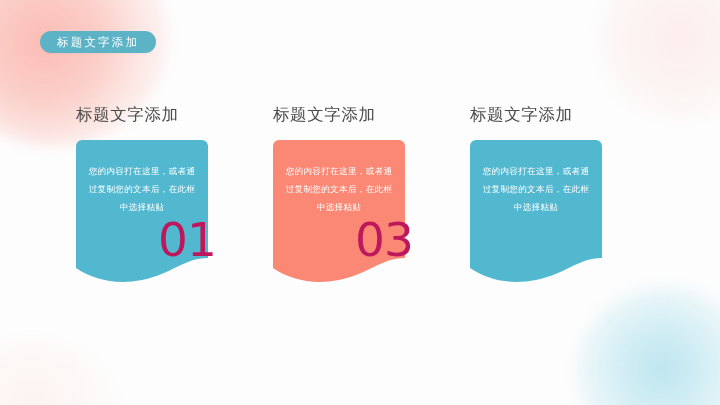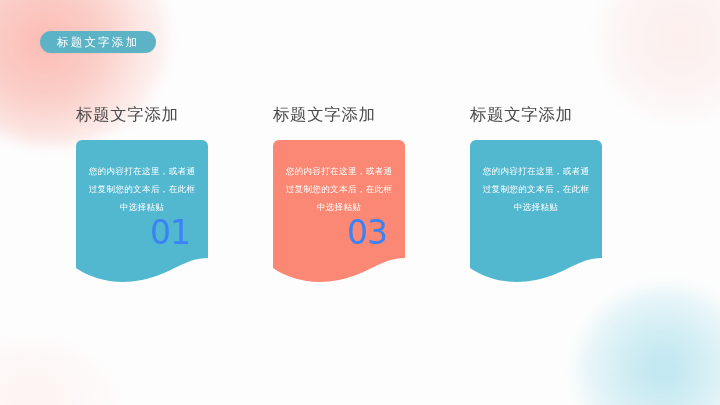--- a/index.html
+++ b/index.html
@@ -144,26 +144,26 @@
     padding: 0 11px;
     box-sizing: border-box;
     text-align: center;
     color: #ffffff;
     font-size: 8.6px;
     line-height: 18px;
     letter-spacing: 0.3px;
   }
   .card-num {
     position: absolute;
-    left: 74px;
+    left: 82px;
     top: 112px;
     font-family: "DejaVu Sans", sans-serif;
-    font-size: 33px;
+    font-size: 47px;
     font-weight: 400;
-    color: #3b82f6;
+    color: #be185d;
     letter-spacing: -1px;
     line-height: 1;
     white-space: nowrap;
   }
 </style>
 </head>
 <body>
 
 <div class="slide">
 

